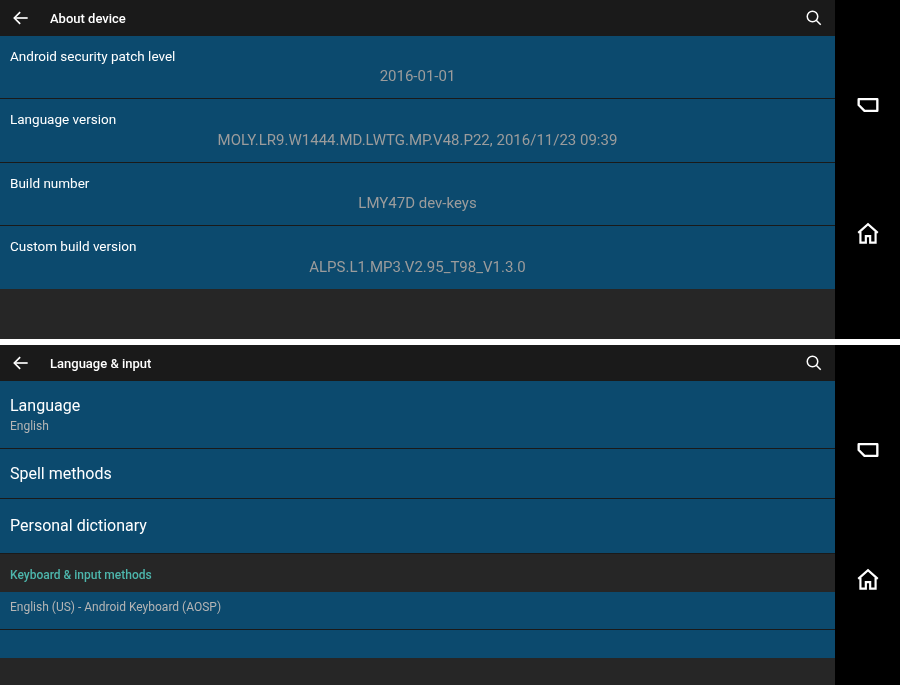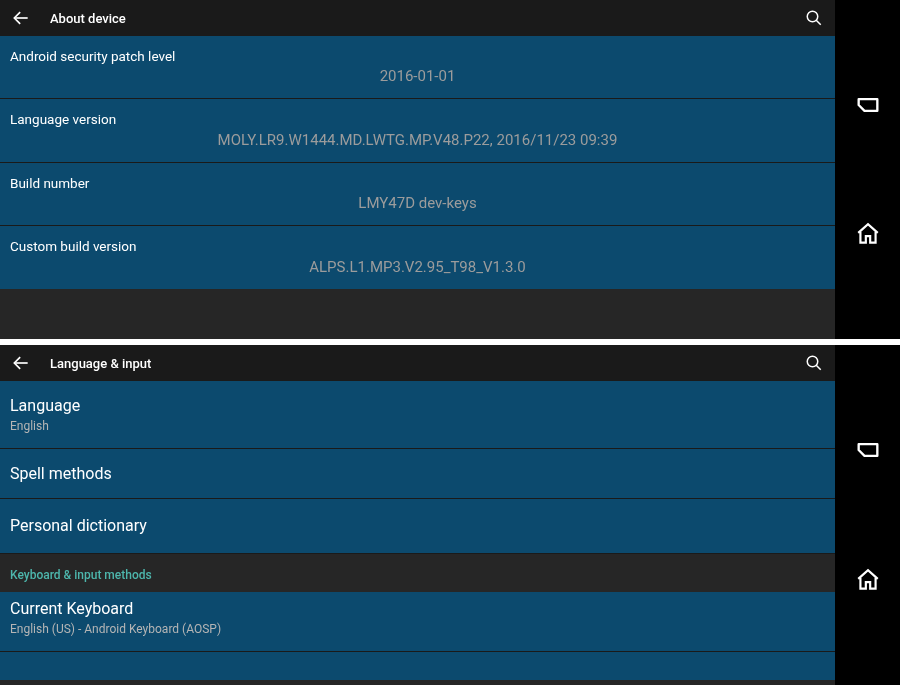--- a/index.html
+++ b/index.html
@@ -180,21 +180,20 @@
         <div class="item-sub-lg">English</div>
       </div>
       <div class="item item-big">
         <div class="item-title-lg">Spell methods</div>
       </div>
       <div class="item item-nosub">
         <div class="item-title-lg">Personal dictionary</div>
       </div>
       <div class="section-header">Keyboard &amp; input methods</div>
       <div class="item item-big" style="padding-top:6px">
-        <div class="item-title-lg">Current Keyboard</div>
         <div class="item-sub-lg">English (US) - Android Keyboard (AOSP)</div>
       </div>
       <div class="item item-big" style="border-bottom:none">
         
       </div>
     </div>
   </div>
   <div class="navbar">
     <div class="nav-icon">
       <svg viewBox="0 0 24 24" width="28" height="28">

